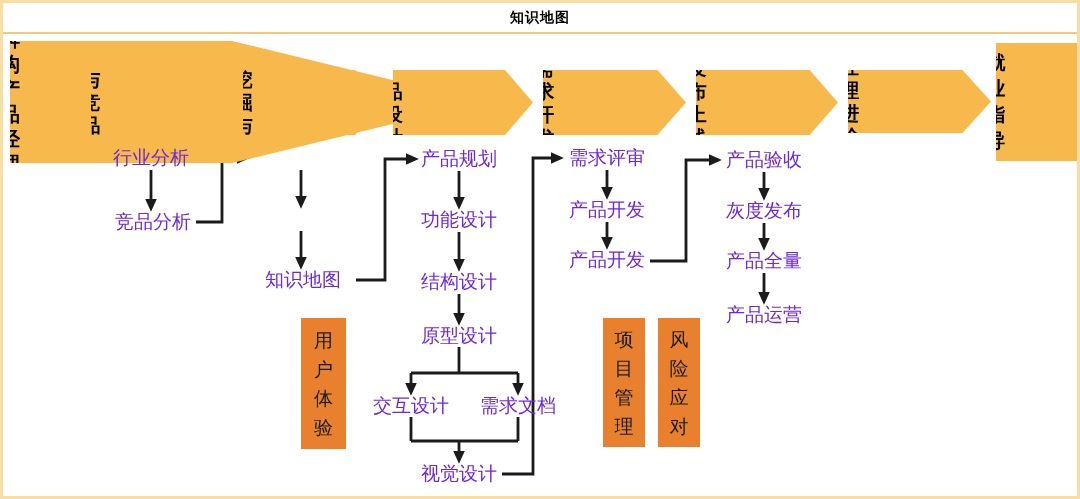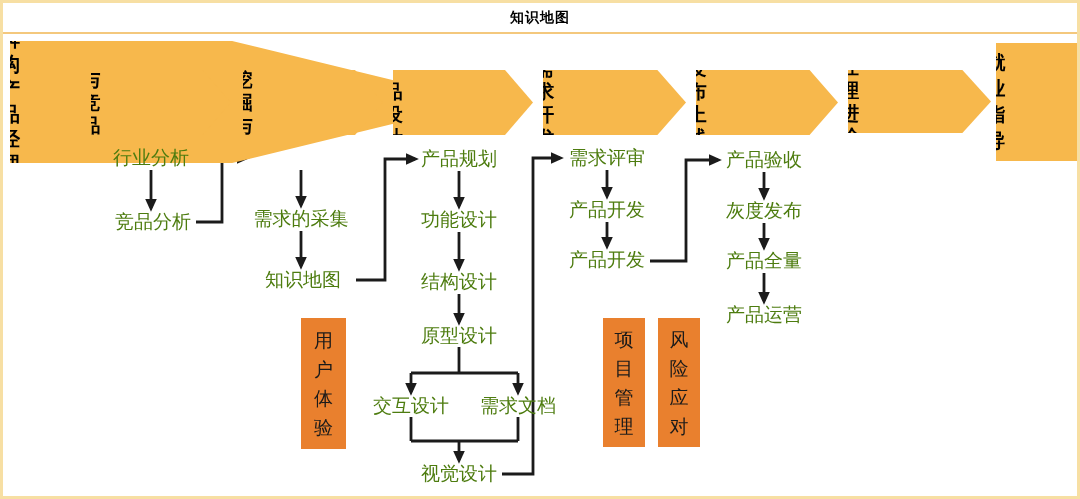--- a/index.html
+++ b/index.html
@@ -36,21 +36,21 @@
     white-space:pre-line;
     font-weight:700;font-size:19px;line-height:23px;color:#000;
   }
   .chev{clip-path:polygon(0 0,80% 0,100% 50%,80% 100%,0 100%);padding-right:13%;}
   .pent-start{clip-path:polygon(0 0,47% 0,100% 50%,47% 100%,0 100%);padding-right:44%;}
   .pent-start .btxt{font-size:20px;line-height:25px;}
   .pent-end{clip-path:polygon(0 0,52% 0,100% 50%,52% 100%,0 100%);padding-right:44%;}
   .pent-end .btxt{font-size:19px;line-height:26px;}
   .node{
     position:absolute;transform:translate(-50%,-50%);
-    white-space:nowrap;font-size:19px;font-weight:500;color:#4d7c0f;
+    white-space:nowrap;font-size:19px;font-weight:500;color:#6d28d9;
     z-index:3;background:transparent;
   }
   .vbox{
     position:absolute;
     background:var(--box,#E9802E);
     display:flex;align-items:center;justify-content:center;
     text-align:center;white-space:pre-line;
     font-size:19px;font-weight:500;line-height:29px;color:#1a1a1a;
     z-index:2;
   }
@@ -125,21 +125,20 @@
   </div>
   <div class="banner pent-end" style="left:993px;top:40px;width:84px;height:118px">
     <span class="btxt">就
 业
 指
 导</span>
   </div>
 
   <div class="node" style="left:148px;top:155px">行业分析</div>
   <div class="node" style="left:150px;top:219px">竞品分析</div>
-  <div class="node" style="left:298px;top:216px">需求的采集</div>
   <div class="node" style="left:300px;top:277px">知识地图</div>
   <div class="node" style="left:456px;top:156px">产品规划</div>
   <div class="node" style="left:456px;top:217px">功能设计</div>
   <div class="node" style="left:456px;top:279px">结构设计</div>
   <div class="node" style="left:456px;top:333px">原型设计</div>
   <div class="node" style="left:408px;top:403px">交互设计</div>
   <div class="node" style="left:515px;top:403px">需求文档</div>
   <div class="node" style="left:456px;top:471px">视觉设计</div>
   <div class="node" style="left:604px;top:155px">需求评审</div>
   <div class="node" style="left:604px;top:207px">产品开发</div>

